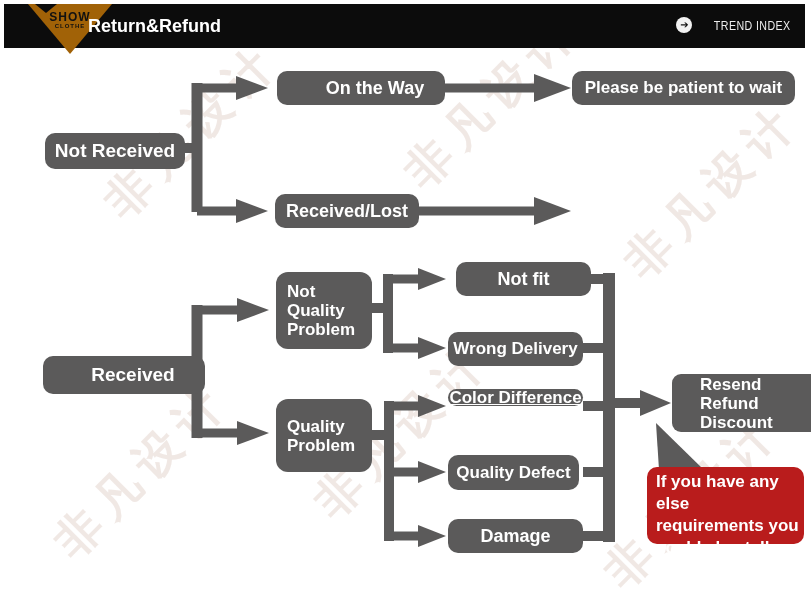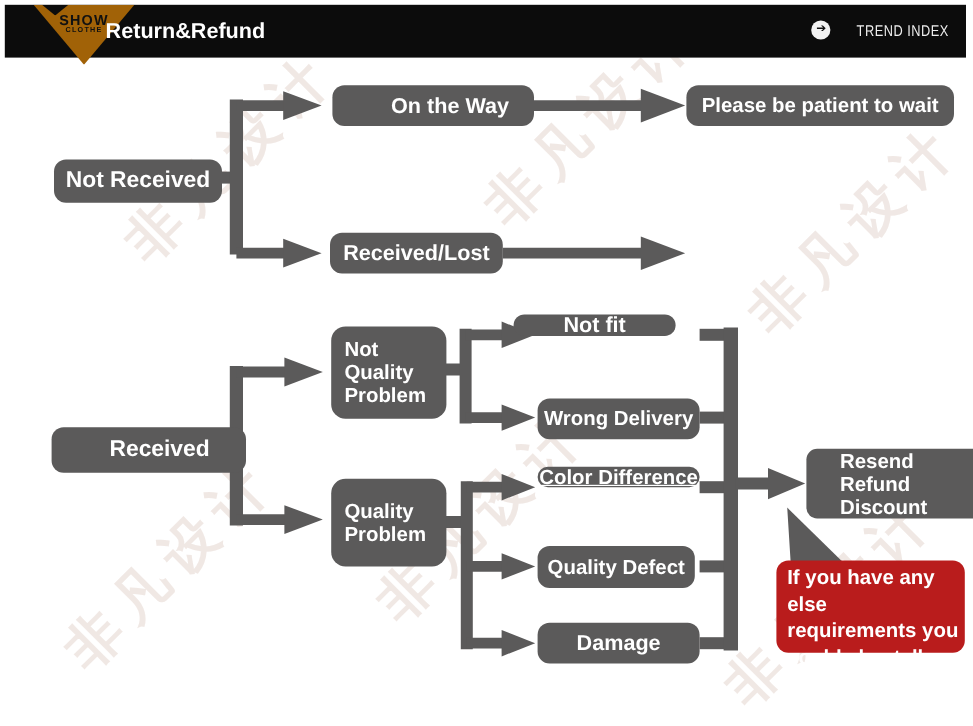--- a/index.html
+++ b/index.html
@@ -117,21 +117,21 @@
   <div class="node" style="left:277px;top:71px;width:140px;height:34px;padding-left:28px;">On the Way</div>
   <div class="node" style="left:275px;top:194px;width:144px;height:34px;">Received/Lost</div>
   <div class="node fs17" style="left:572px;top:71px;width:223px;height:34px;">Please be patient to wait</div>
 
   <div class="node fs19" style="left:31px;top:356px;width:144px;height:38px;padding-left:18px;">Received</div>
   <div class="node multi" style="left:276px;top:272px;width:85px;height:77px;">Not
 Quality
 Problem</div>
   <div class="node multi" style="left:276px;top:399px;width:85px;height:73px;">Quality
 Problem</div>
-  <div class="node" style="left:428px;top:262px;width:135px;height:18px;">Not fit</div>
+  <div class="node" style="left:456px;top:262px;width:135px;height:34px;">Not fit</div>
   <div class="node fs17" style="left:448px;top:332px;width:135px;height:34px;">Wrong Delivery</div>
   <div class="node fs17" style="left:448px;top:389px;width:135px;height:17px;text-decoration:underline;">Color Difference</div>
   <div class="node fs17" style="left:448px;top:455px;width:131px;height:35px;">Quality Defect</div>
   <div class="node" style="left:448px;top:519px;width:135px;height:34px;">Damage</div>
   <div class="node outcome" style="left:672px;top:374px;width:123px;height:58px;">Resend
 Refund
 Discount</div>
 
   <div class="bubble" style="left:647px;top:467px;width:148px;height:73px;">If you have any else
 requirements you

